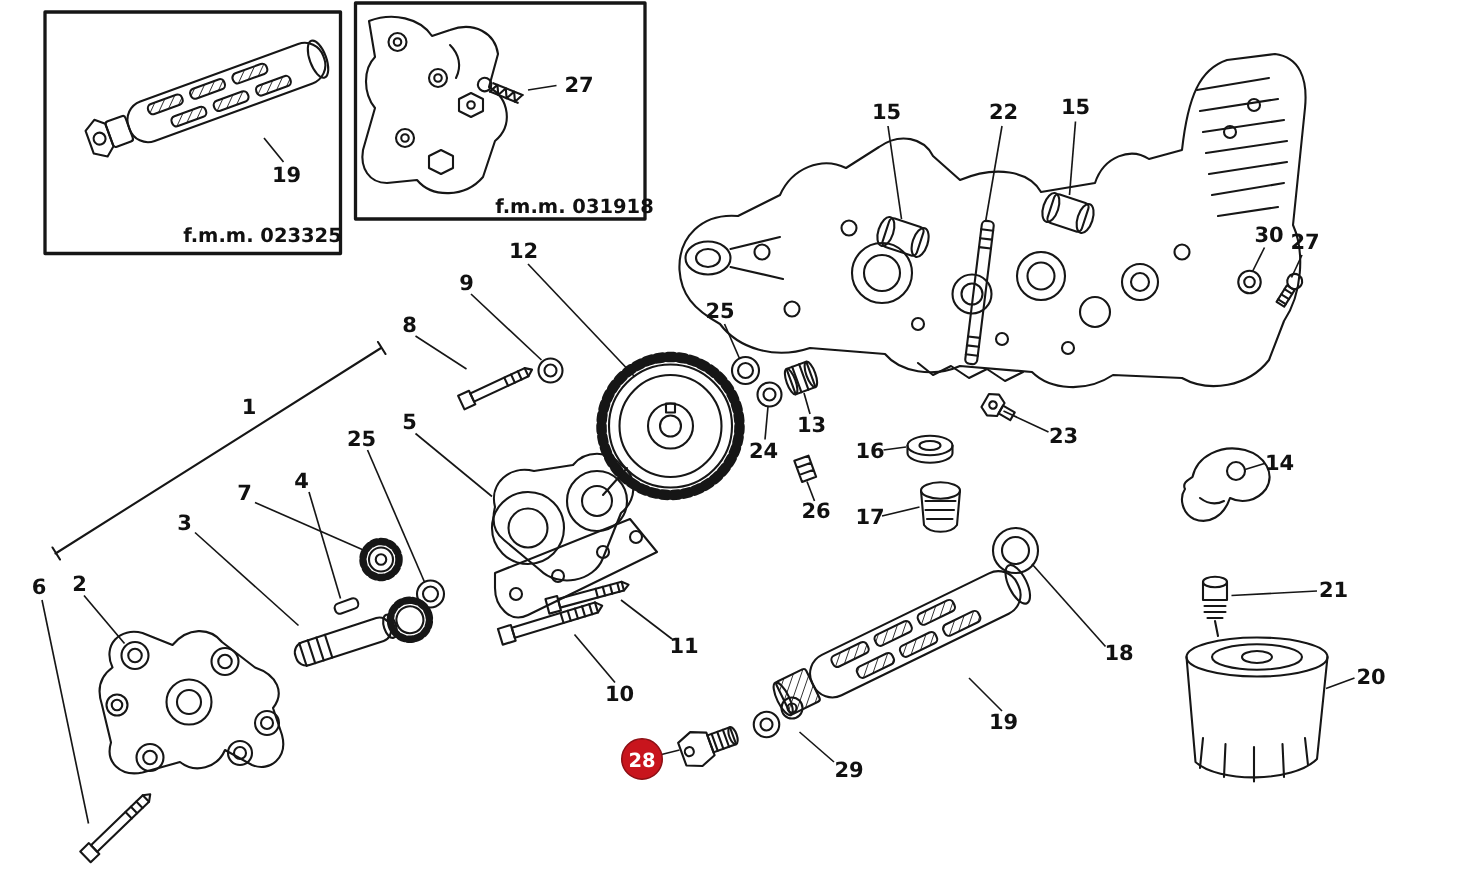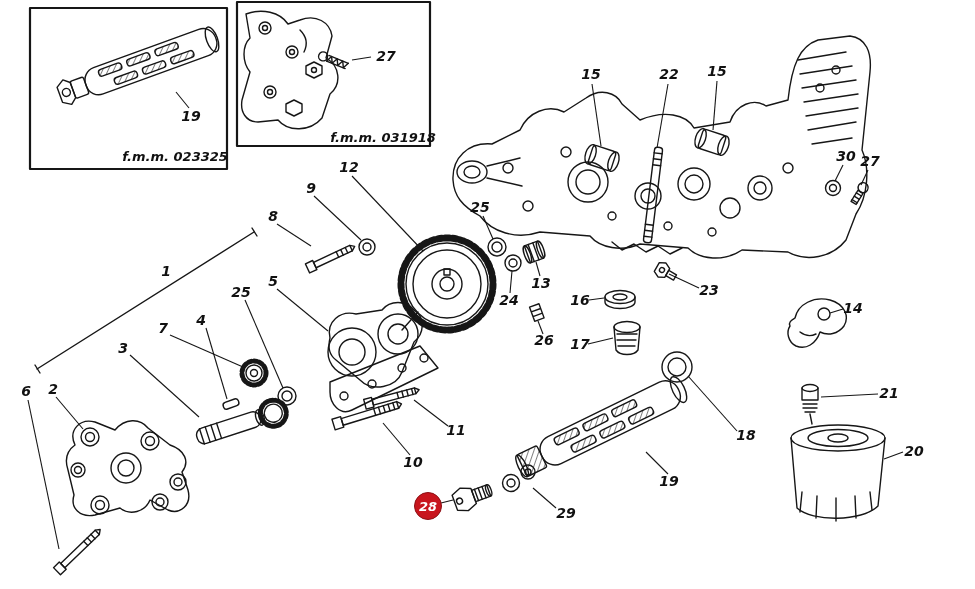--- a/index.html
+++ b/index.html
@@ -3,21 +3,20 @@
 <meta charset="utf-8">
 <style>
   html, body { margin: 0; padding: 0; background: #ffffff; }
   .stage {
     position: relative;
     width: 975px;
     height: 588px;
     background: #ffffff;
     font-family: "DejaVu Sans", sans-serif;
     overflow: hidden;
-    font-style: italic;
   }
   svg { display: block; }
   text { user-select: none; }
 </style>
 </head>
 <body>
 
 <div class="stage">
 <svg width="975" height="589" viewBox="0 0 975 589" xmlns="http://www.w3.org/2000/svg">
   <defs>

